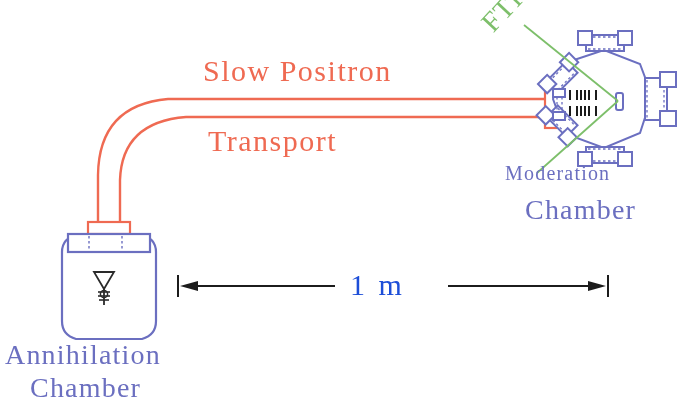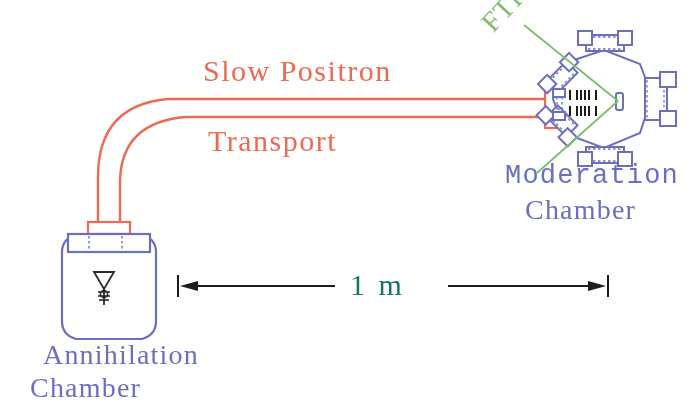--- a/index.html
+++ b/index.html
@@ -15,29 +15,29 @@
   .lbl{
     position:absolute;
     white-space:nowrap;
     font-family:"Liberation Serif","DejaVu Serif",serif;
     font-weight:400;
     line-height:1;
   }
   .lbl-red{color:#ef6a52;}
   .lbl-blue{color:#6b6fc0;}
   .lbl-green{color:#7dbf6a;}
-  .lbl-black{color:#0f766e;text-align:center;}
+  .lbl-black{color:#1d4ed8;text-align:center;}
 
   #lbl-slow-positron{left:203px;top:56px;font-size:30px;letter-spacing:1.5px;}
   #lbl-transport{left:208px;top:126px;font-size:30px;letter-spacing:1.5px;}
 
-  #lbl-moderation{left:505px;top:163px;font-size:27px;letter-spacing:1.2px;font-family:Liberation Mono, monospace;}
+  #lbl-moderation{left:505px;top:163px;font-size:20px;letter-spacing:1.2px;}
   #lbl-moderation-2{left:525px;top:196px;font-size:28px;letter-spacing:1.2px;}
 
-  #lbl-annihilation{left:5px;top:341px;font-size:28px;letter-spacing:1.2px;margin-left:38px;}
+  #lbl-annihilation{left:5px;top:341px;font-size:28px;letter-spacing:1.2px;}
   #lbl-annihilation-2{left:30px;top:374px;font-size:28px;letter-spacing:1.2px;}
 
   #lbl-ftir{
     left:497px;top:9px;
     font-size:28px;letter-spacing:1px;
     transform:rotate(-47deg);
     transform-origin:0 100%;
   }
 
   #lbl-scale{left:350px;top:270px;font-size:30px;letter-spacing:3px;}

